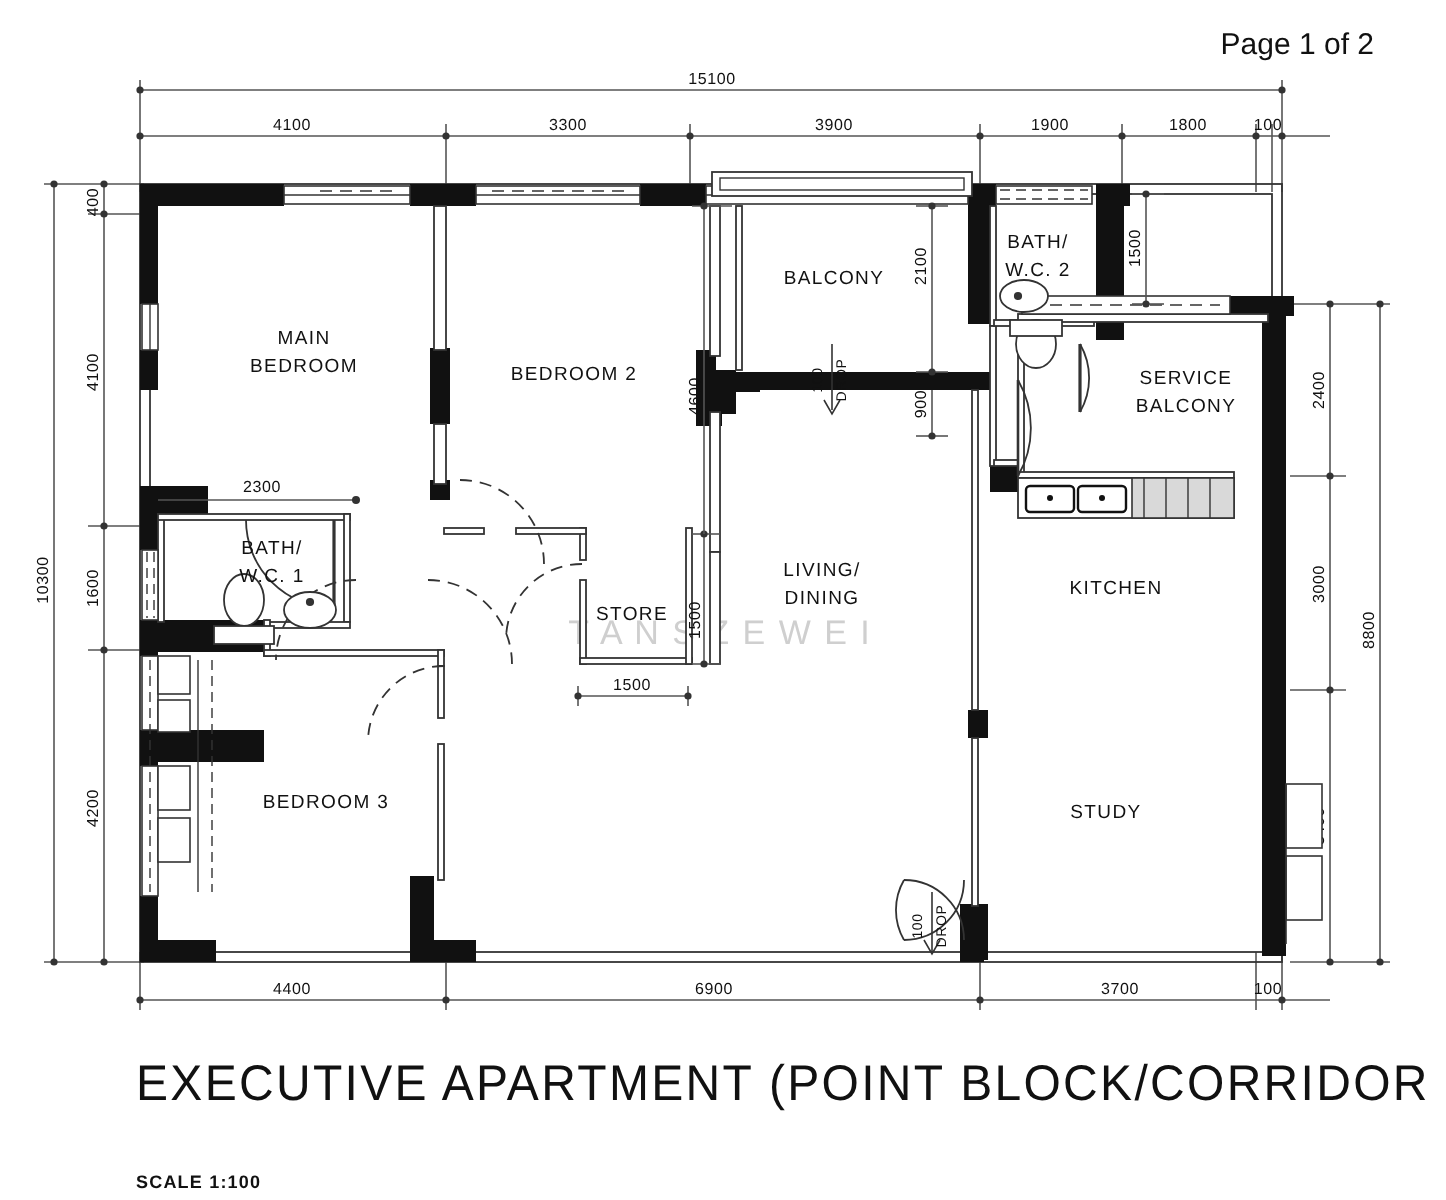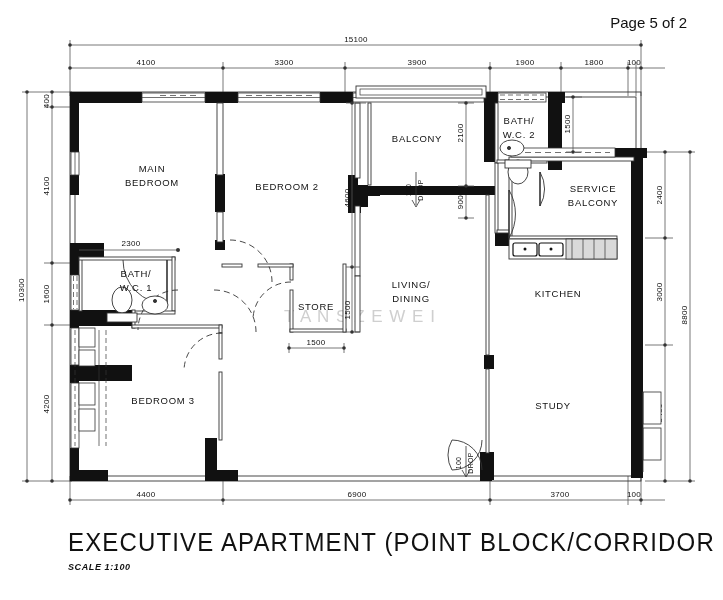--- a/index.html
+++ b/index.html
@@ -10,36 +10,36 @@
     position:absolute;right:36px;top:14px;
     font-family:"Liberation Sans",sans-serif;font-size:15px;color:#111;
   }
   .title-main{
     position:absolute;left:68px;top:528px;
     font-family:"Liberation Sans",sans-serif;
     font-size:25px;letter-spacing:1.2px;color:#111;
     transform:scaleX(0.96);transform-origin:left center;white-space:nowrap;
   }
   .title-scale{
-    position:absolute;left:68px;top:562px;
+    position:absolute;left:68px;top:586px;
     font-family:"Liberation Sans",sans-serif;
-    font-size:9px;font-weight:bold;letter-spacing:0.6px;color:#111;font-style:italic;
+    font-size:9px;font-weight:bold;letter-spacing:0.6px;color:#111;
   }
   text{font-family:"Liberation Sans",sans-serif;fill:#111;}
   .rlab{font-size:9.5px;letter-spacing:0.7px;text-anchor:middle;}
   .dim{font-size:8px;letter-spacing:0.3px;text-anchor:middle;fill:#111;}
   .wm{font-size:17px;fill:#cfcfcf;letter-spacing:1px;text-anchor:middle;}
   .drop{font-size:7px;letter-spacing:0.3px;text-anchor:middle;}
 </style>
 </head>
 <body>
 
 <div id="plan">
 
-  <div class="page-num">Page 5 of 2</div>
+  <div class="page-num">Page 1 of 2</div>
 
   <svg width="723" height="600" viewBox="0 0 723 600">
     <defs>
       <marker id="tick" markerWidth="6" markerHeight="6" refX="3" refY="3" orient="auto">
         <circle cx="3" cy="3" r="1.6" fill="#333"></circle>
       </marker>
     </defs>
 
     <g stroke="#555" stroke-width="0.8" fill="none">
       <line x1="70" y1="45" x2="641" y2="45"></line>

